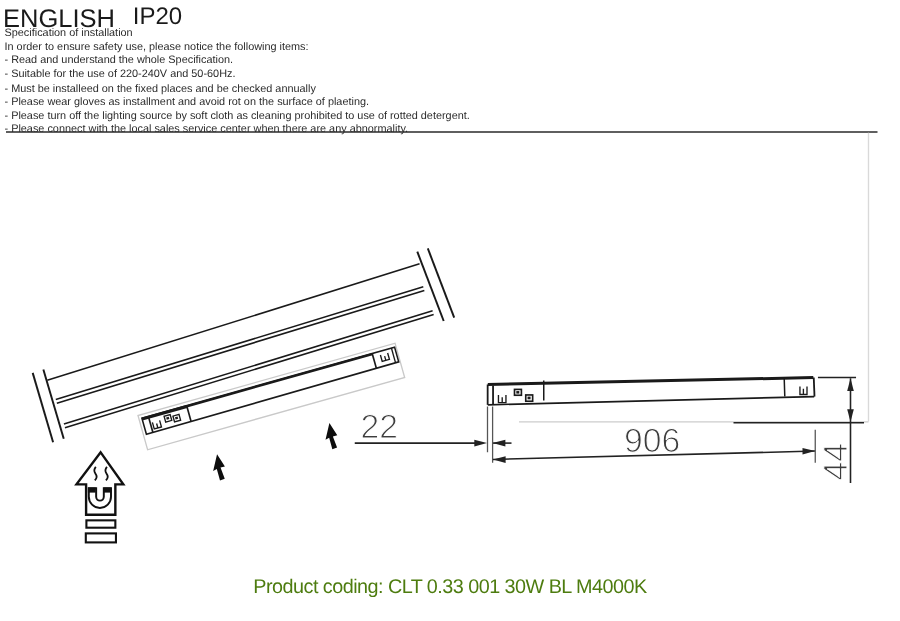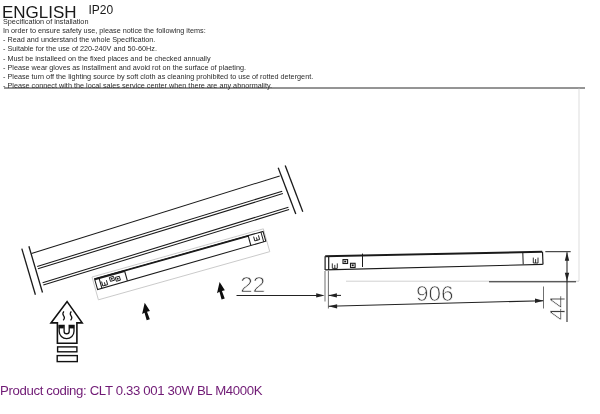--- a/index.html
+++ b/index.html
@@ -1,18 +1,18 @@
 <!DOCTYPE html>
 <html><head><meta charset="utf-8"><style>
 html,body{margin:0;padding:0;width:600px;height:414px;background:#fff;overflow:hidden}
 body{font-family:"Liberation Sans",sans-serif;color:#1a1a1a;position:relative}
 .h1{position:absolute;left:2px;top:2.8px;font-size:17px}
-.ip{position:absolute;left:88.5px;top:2.8px;font-size:12px}
+.ip{position:absolute;left:88.5px;top:2.8px;font-size:16px}
 .spec{position:absolute;left:3px;top:17px;font-size:7.25px;line-height:9.15px;white-space:nowrap;color:#2b2b2b}
-.pc{position:absolute;left:0;top:383.2px;width:600px;font-size:13.2px;letter-spacing:-0.35px;color:#701a75}
+.pc{position:absolute;left:0;top:383.2px;width:600px;text-align:center;font-size:13.2px;letter-spacing:-0.35px;color:#4d7c0f}
 .dimtxt{font-family:"Liberation Sans",sans-serif;fill:#3d3d3d;stroke:#ffffff;stroke-width:0.7}
 svg{position:absolute;left:0;top:0}
 </style></head><body>
 <div class="h1">ENGLISH</div>
 <div class="ip">IP20</div>
 <div class="spec">Specification of installation<br>In order to ensure safety use, please notice the following items:<br>- Read and understand the whole Specification.<br>- Suitable for the use of 220-240V and 50-60Hz.<br>- Must be installeed on the fixed places and be checked annually<br>- Please wear gloves as installment and avoid rot on the surface of plaeting.<br>- Please turn off the lighting source by soft cloth as cleaning prohibited to use of rotted detergent.<br>- Please connect with the local sales service center when there are any abnormality.</div>
 <div class="pc">Product coding: CLT 0.33 001 30W BL M4000K</div>
 <svg width="600" height="414" viewBox="0 0 600 414" fill="none">
 
 <line x1="4" y1="88" x2="585" y2="88" stroke="#2a2a2a" stroke-width="1"></line>

